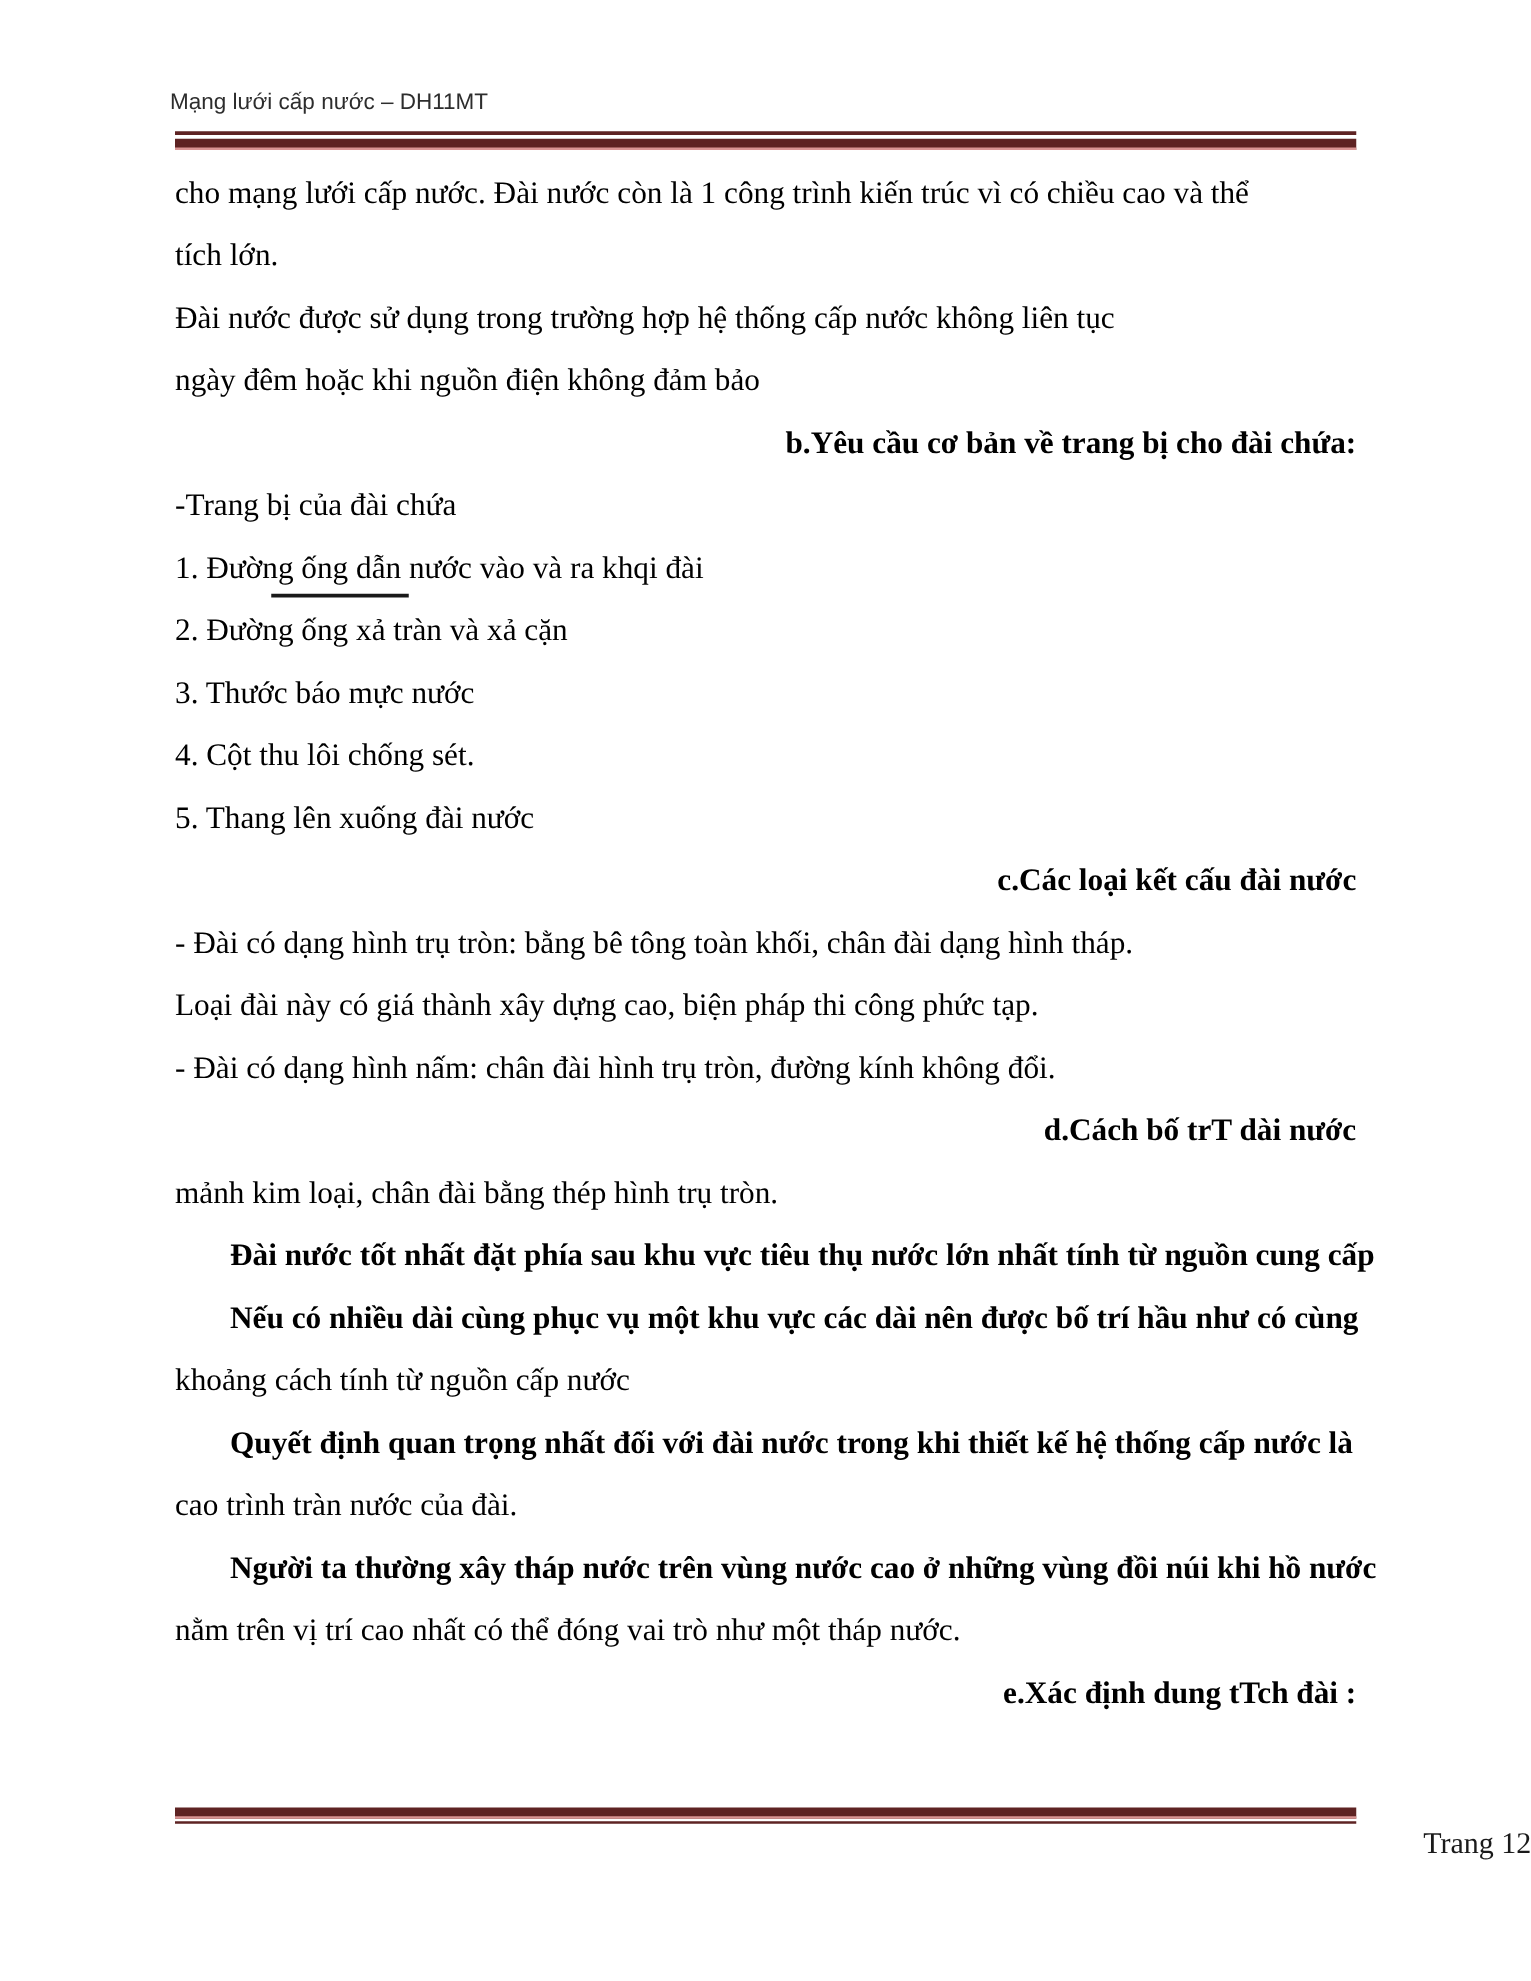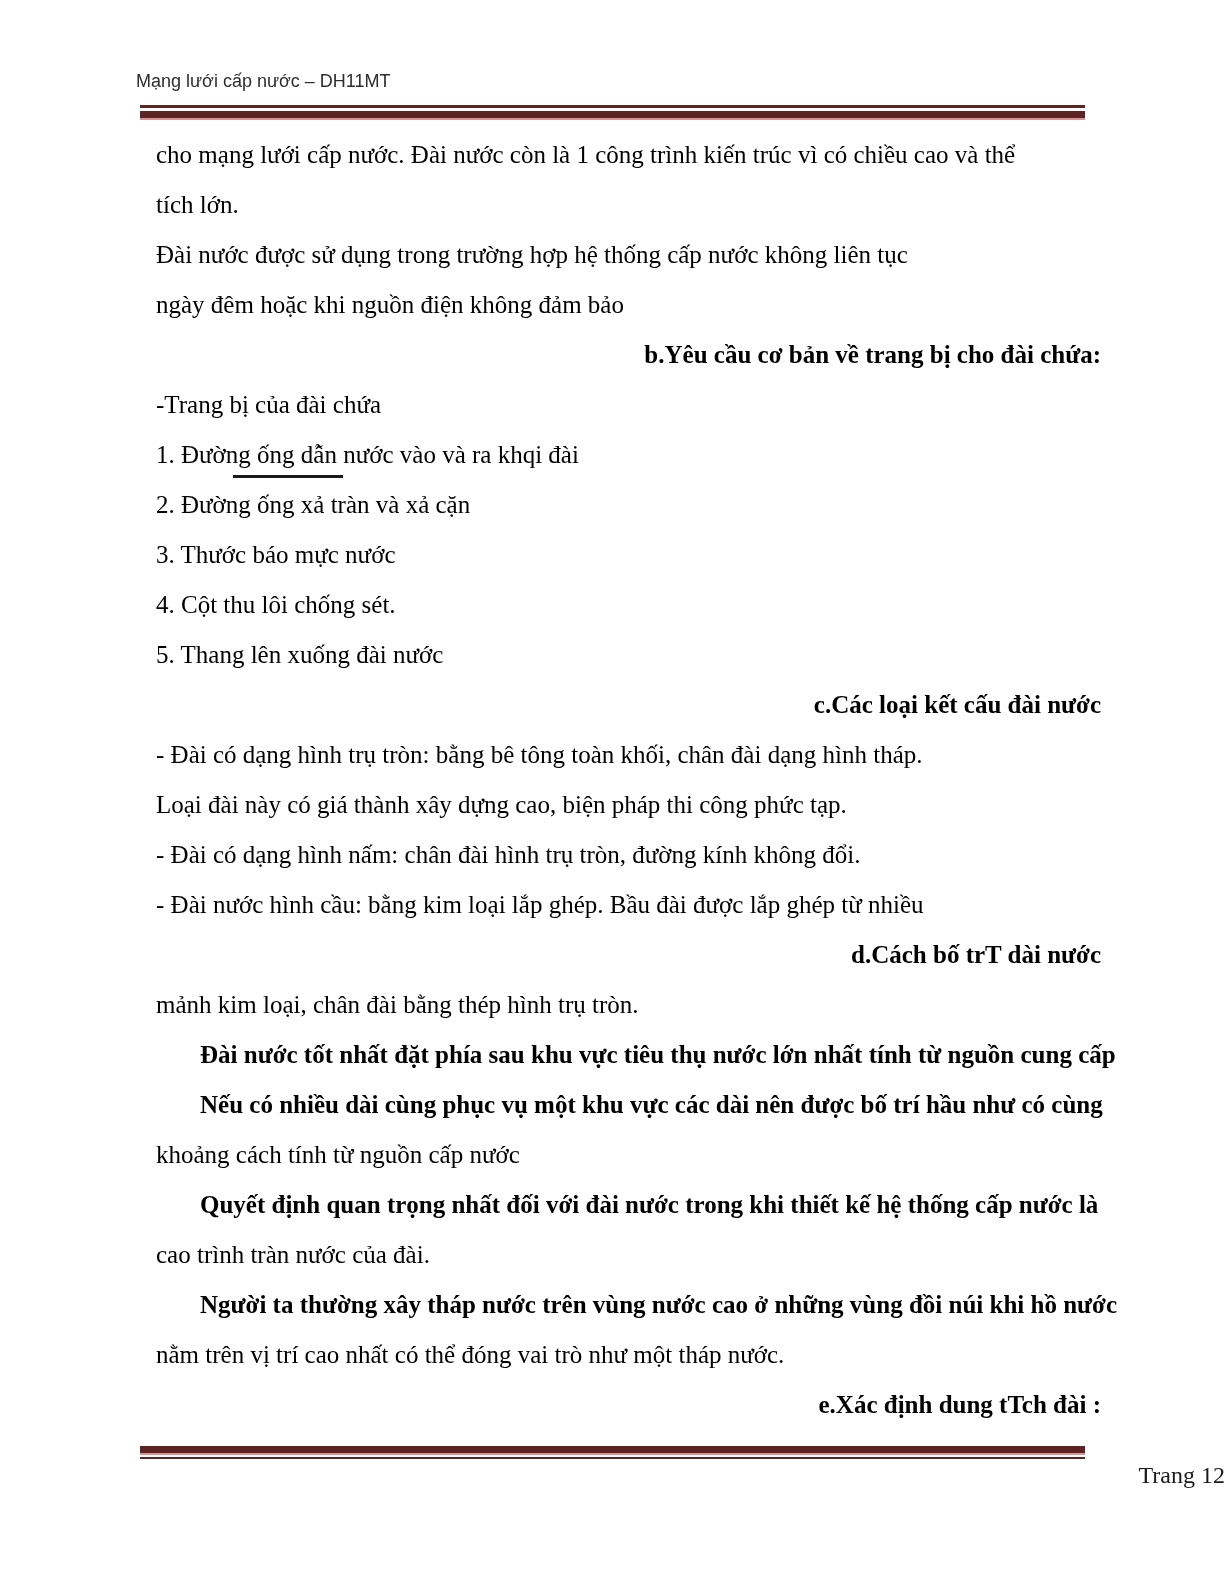--- a/index.html
+++ b/index.html
@@ -23,21 +23,21 @@
     line-height: 26px;
     color: var(--header-text, #2d2d2d);
     white-space: nowrap;
   }
   .header-rule { position: absolute; left: 140px; right: 140px; top: 105px; }
   .hr-thin  { height: 3px; background: var(--rule-dark, #5e2323); }
   .hr-gap   { height: 3px; }
   .hr-thick { height: 9px; background: var(--rule-dark, #5e2323);
               border-bottom: 2px solid var(--rule-light, #d99594); }
   
-  .content { position: absolute; left: 156px; top: 130px; width: 945px; }
+  .content { position: absolute; left: 140px; top: 130px; width: 945px; }
   .line {
     position: relative;
     height: 50px;
     line-height: 50px;
     font-size: 25px;
     white-space: nowrap;
   }
   .line.heading { padding-left: 107px; font-weight: bold; text-align: right; }
   .line.indent  { padding-left: 44px; font-weight: bold; }
   .heading .marker { display: inline-block; width: 33px; }
@@ -100,21 +100,20 @@
     <div class="line">4. Cột thu lôi chống sét.</div>
     <div class="line">5. Thang lên xuống đài nước</div>
 
     <div class="line heading">
       <span class="marker">c.</span><span>Các loại kết cấu đài nước</span>
     </div>
 
     <div class="line">- Đài có dạng hình trụ tròn: bằng bê tông toàn khối, chân đài dạng hình tháp.</div>
     <div class="line">Loại đài này có giá thành xây dựng cao, biện pháp thi công phức tạp.</div>
     <div class="line">- Đài có dạng hình nấm: chân đài hình trụ tròn, đường kính không đổi.</div>
-    <div class="line">- Đài nước hình cầu: bằng kim loại lắp ghép. Bầu đài được lắp ghép từ nhiều</div>
     <div class="line heading">
       <span class="marker">d.</span><span>Cách bố trT dài nước</span>
     </div>
 
     <div class="line">mảnh kim loại, chân đài bằng thép hình trụ tròn.</div>
 
     <div class="line indent">Đài nước tốt nhất đặt phía sau khu vực tiêu thụ nước lớn nhất tính từ nguồn cung cấp</div>
     <div class="line indent">Nếu có nhiều dài cùng phục vụ một khu vực các dài nên được bố trí hầu như có cùng</div>
     <div class="line">khoảng cách tính từ nguồn cấp nước</div>
     <div class="line indent">Quyết định quan trọng nhất đối với đài nước trong khi thiết kế hệ thống cấp nước là</div>

